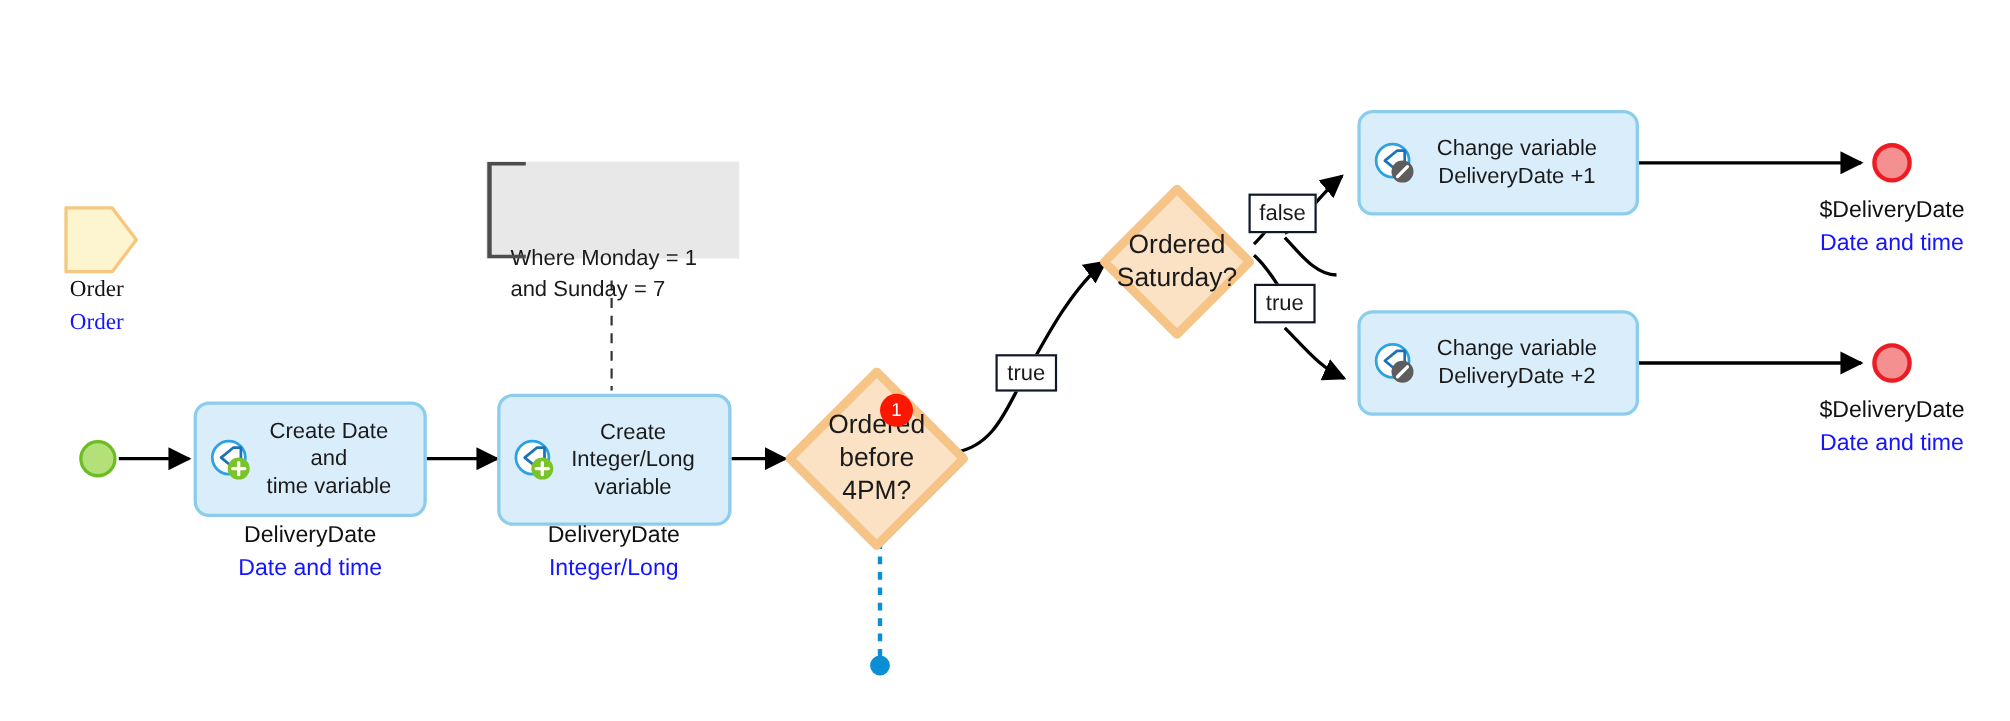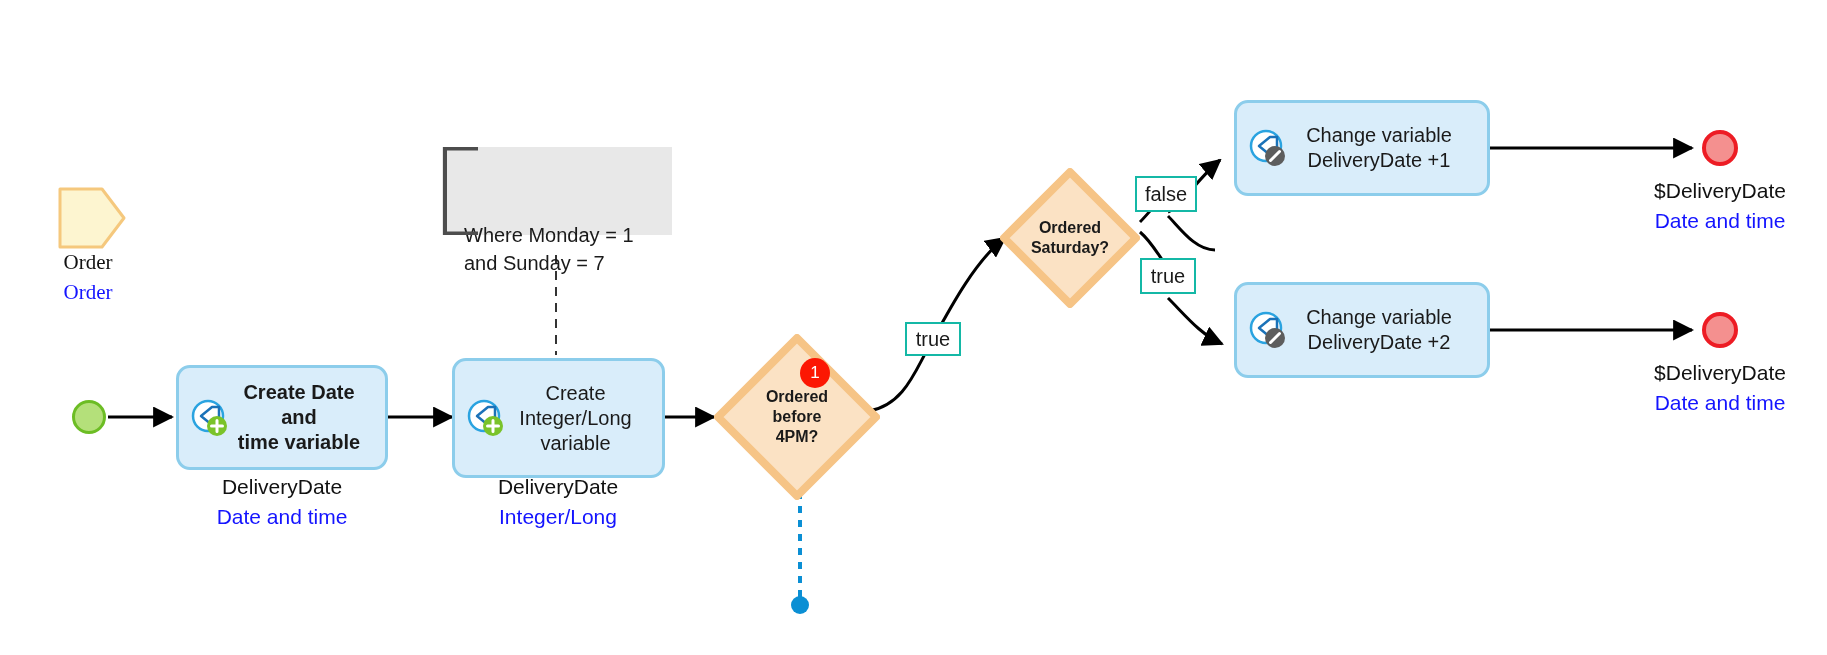--- a/index.html
+++ b/index.html
@@ -85,44 +85,43 @@
     width: 100%; height: 100%;
   }
   .decision .dia-label {
     position: absolute;
     left: 0; top: 0;
     width: 100%; height: 100%;
     display: flex;
     align-items: center;
     justify-content: center;
     text-align: center;
-    font-size: 16px;
+    font-size: 24px;
     color: #1a1a1a;
     line-height: 1.25;
     white-space: pre-line;
-    font-weight: bold;
   }
   .badge {
     position: absolute;
     width: 30px; height: 30px;
     border-radius: 50%;
     background: #fc1703;
     color: #ffffff;
     font-size: 17px;
     display: flex;
     align-items: center;
     justify-content: center;
     font-family: "Liberation Sans", sans-serif;
   }
 
   
   .flow-label {
     position: absolute;
     background: #ffffff;
-    border: 2px solid #14b8a6;
+    border: 2px solid #0f172a;
     box-sizing: border-box;
     font-size: 20px;
     color: #1a1a1a;
     display: flex;
     align-items: center;
     justify-content: center;
     padding: 1px 8px;
   }
 
   
@@ -212,21 +211,21 @@
       <path d="M2,2 H44 L66,31 L44,60 H2 Z" fill="#fdf5d0" stroke="#f5c87d" stroke-width="3" stroke-linejoin="round"></path>
     </svg>
   </div>
   <div class="caption" style="left:0px; top:247px; width:176px;font-family:Liberation Serif, serif;">
     <span class="cap-name">Order</span>
     <span class="cap-type">Order</span>
   </div>
 
   <div class="start-circle" style="left:72px; top:400px;"></div>
 
-  <div class="activity" style="left:176px; top:365px; width:212px; height:105px;font-weight:bold;">
+  <div class="activity" style="left:176px; top:365px; width:212px; height:105px;">
     <span class="act-icon">
       <svg width="38" height="38" viewBox="0 0 38 38">
         <circle cx="17" cy="17" r="15" fill="#ffffff" stroke="#2aa3e0" stroke-width="2.5"></circle>
         <path d="M21 8 H28 V26 H21 L10 17 Z" fill="#ffffff" stroke="#1b72b8" stroke-width="2.5" stroke-linejoin="round"></path>
         <circle cx="26" cy="27" r="10" fill="#7ac32a"></circle>
         <path d="M26 21.5 V32.5 M20.5 27 H31.5" stroke="#ffffff" stroke-width="3" stroke-linecap="round"></path>
       </svg>
     </span>
     <span class="act-label">Create Date and
 time variable</span>

